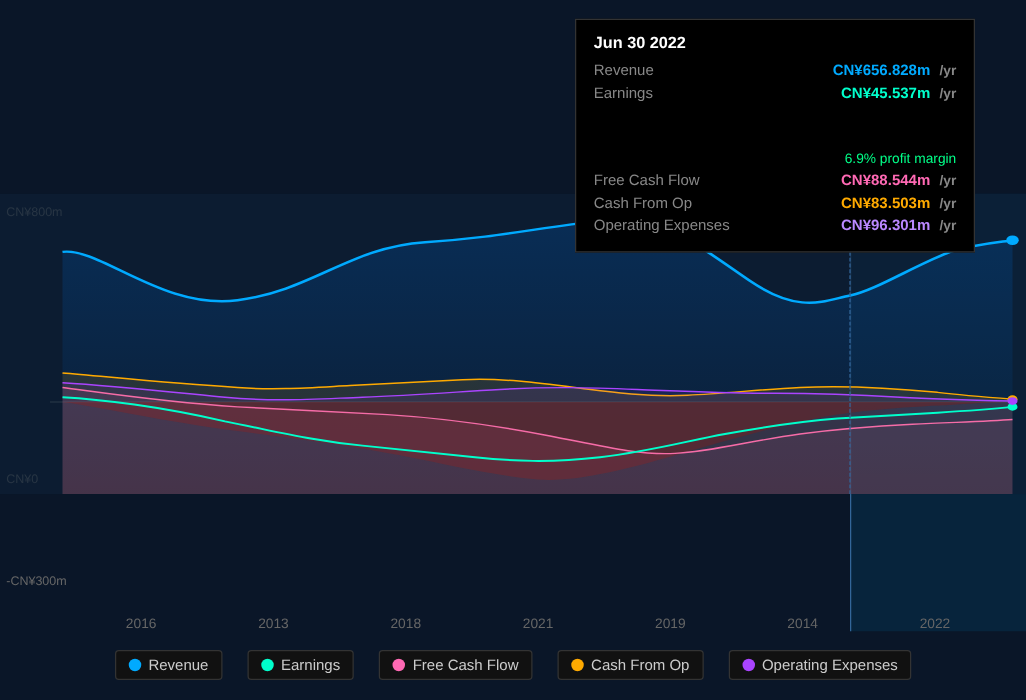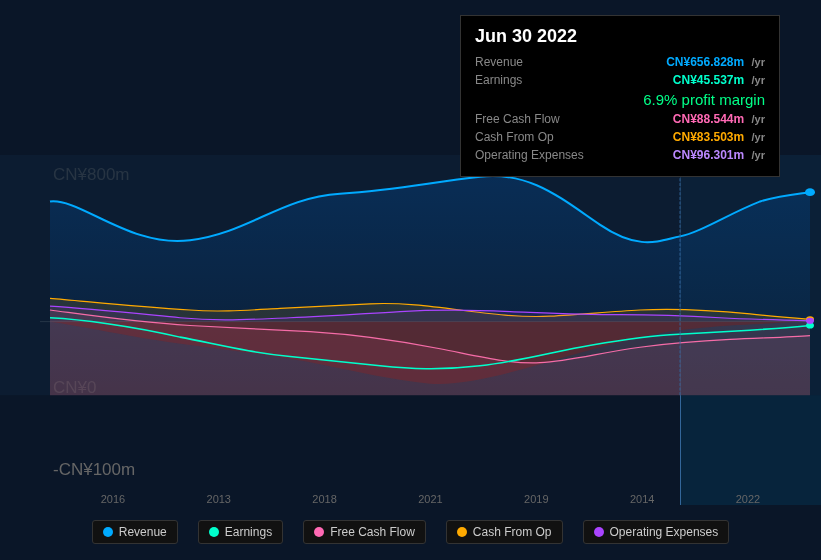--- a/index.html
+++ b/index.html
@@ -19,46 +19,45 @@
       top: 15px;
       left: 460px;
       background: #000;
       border: 1px solid #333;
       padding: 10px 14px;
       z-index: 10;
       min-width: 320px;
     }
     .tooltip-title {
       color: #fff;
-      font-size: 18px;
+      font-size: 13px;
       font-weight: bold;
       margin-bottom: 8px;
     }
     .tooltip-row {
       display: flex;
       justify-content: space-between;
       align-items: baseline;
       margin-bottom: 4px;
       font-size: 12px;
     }
     .tooltip-label { color: #888; min-width: 120px; }
     .tooltip-value { color: #00aaff; font-weight: bold; margin-left: 10px; }
     .tooltip-value.cyan { color: #00ffcc; margin-left: 32px; }
     .tooltip-value.pink { color: #ff69b4; }
     .tooltip-value.orange { color: #ffaa00; margin-left: 36px; }
     .tooltip-unit { color: #888; font-size: 11px; margin-left: 4px; text-align: center; }
-    .profit-margin { color: #00ff88; font-size: 15px; margin-left: 6px; }
+    .profit-margin { color: #00ff88; font-size: 11px; margin-left: 6px; margin-top: 36px; }
 
     
     .y-label {
       position: absolute;
       left: 5px;
-      font-size: 17px;
+      font-size: 10px;
       color: #666;
-      margin-left: 48px;
     }
     .y-label-top { top: 165px; }
     .y-label-mid { top: 378px; }
     .y-label-bot { top: 460px; }
 
     
     .x-labels {
       position: absolute;
       bottom: 55px;
       left: 0;
@@ -143,21 +142,21 @@
     <span class="tooltip-value orange">CN¥83.503m <span class="tooltip-unit">/yr</span></span>
   </div>
   <div class="tooltip-row">
     <span class="tooltip-label">Operating Expenses</span>
     <span class="tooltip-value" style="color:#bb88ff">CN¥96.301m <span class="tooltip-unit">/yr</span></span>
   </div>
 </div>
 
 <div class="y-label y-label-top">CN¥800m</div>
 <div class="y-label y-label-mid">CN¥0</div>
-<div class="y-label y-label-bot">-CN¥100m</div>
+<div class="y-label y-label-bot">-CN¥300m</div>
 
 <div class="highlight-region"></div>
 
 <svg class="chart-svg" viewBox="0 0 821 400" preserveAspectRatio="none" style="position:absolute; top:155px; left:0; width:821px; height:310px;">
 
   <rect x="0" y="0" width="821" height="310" fill="#0d1f35" opacity="0.7"></rect>
 
   <line x1="40" y1="215" x2="810" y2="215" stroke="#2a3a4a" stroke-width="1"></line>
 
   <defs>

